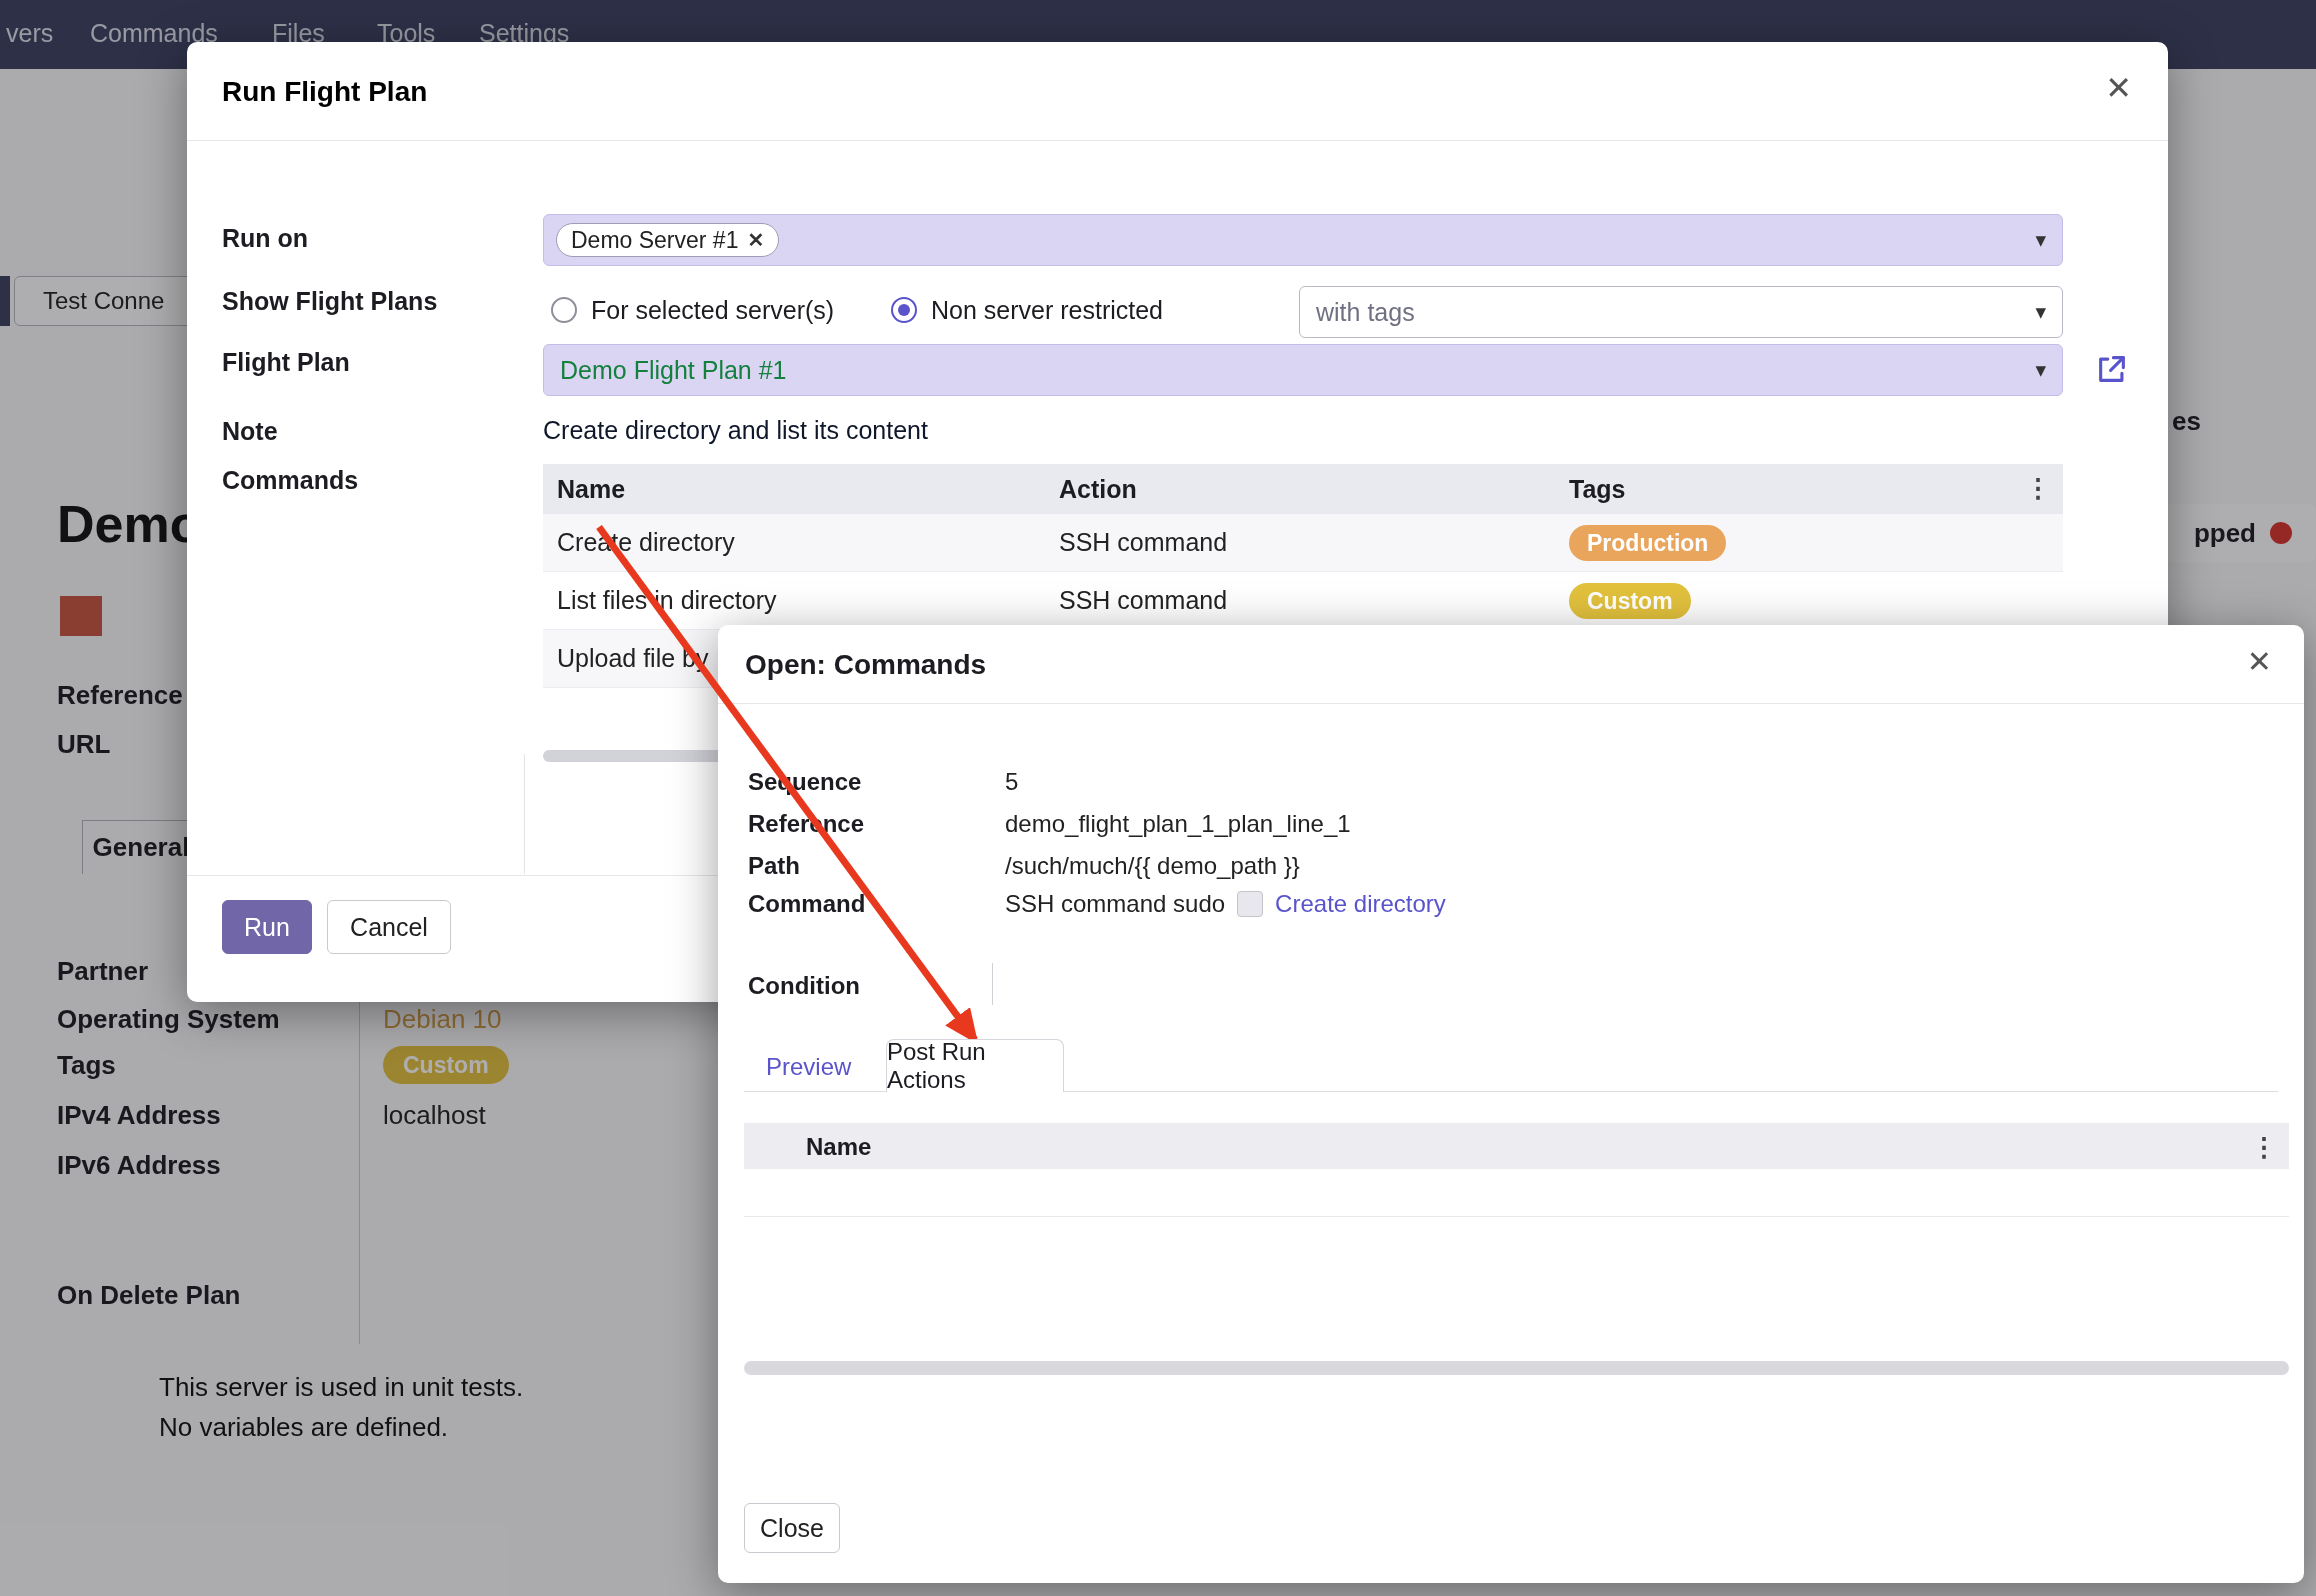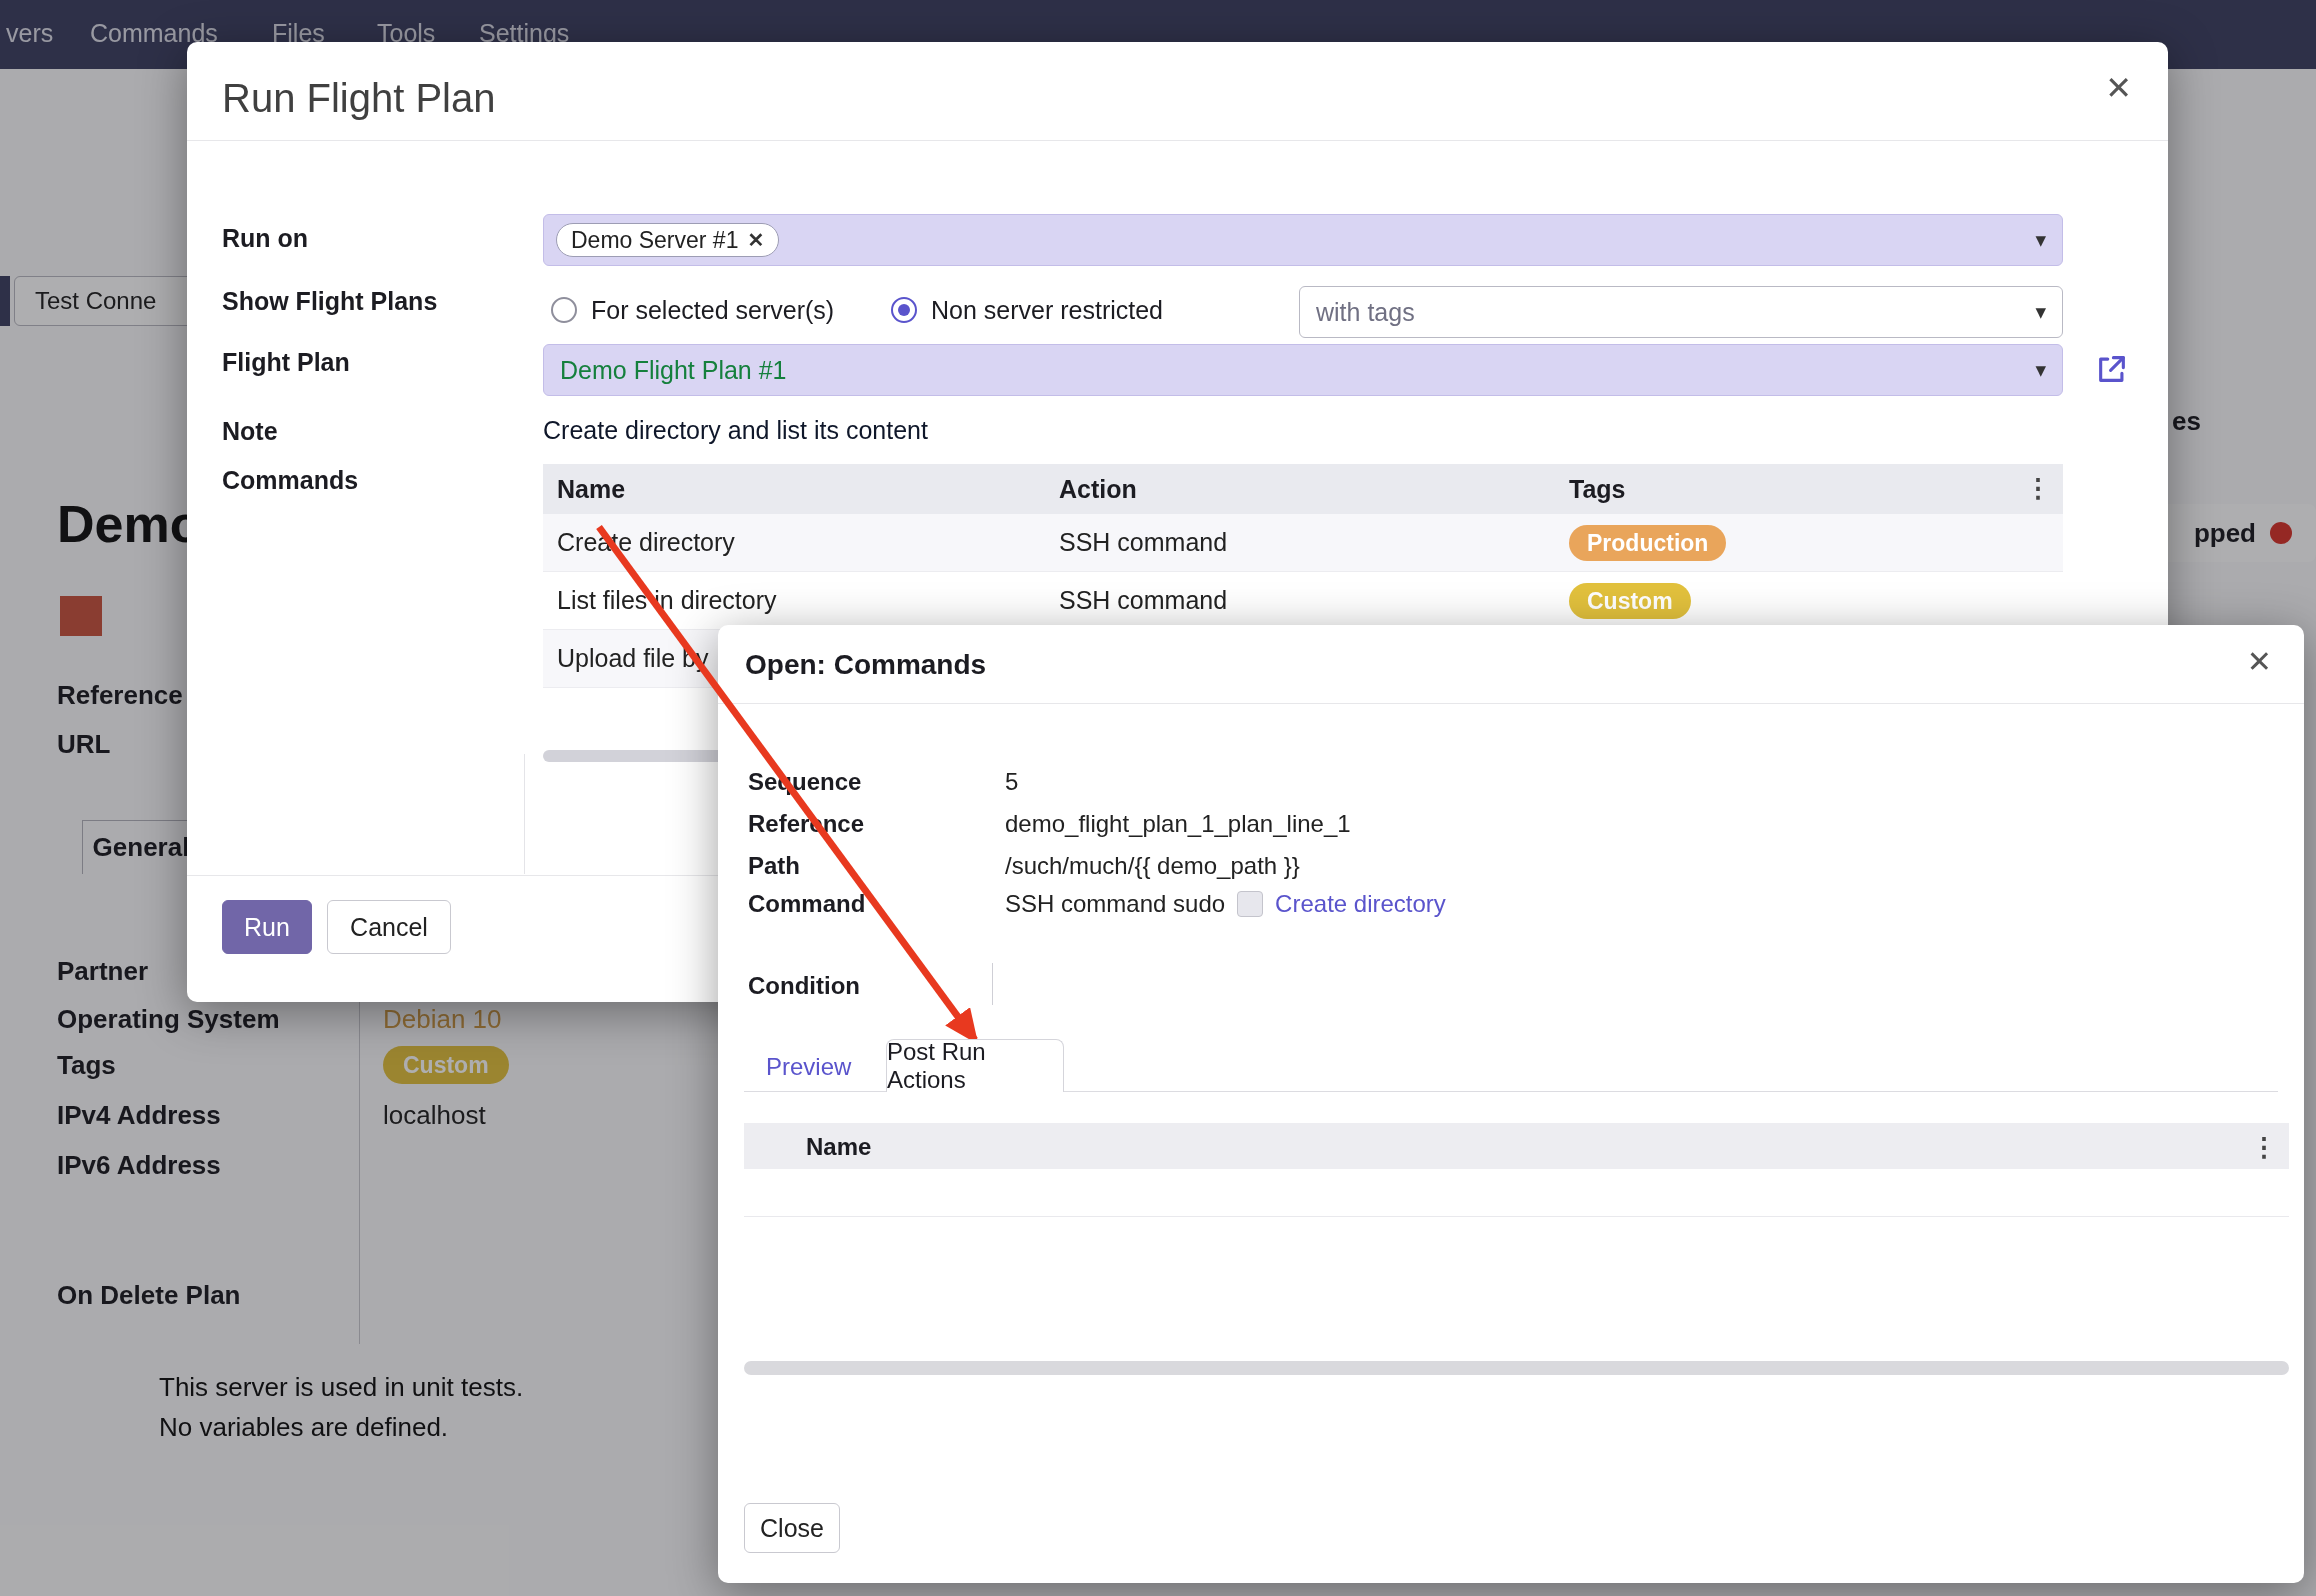--- a/index.html
+++ b/index.html
@@ -7,21 +7,21 @@
   #screen{position:relative;width:2316px;height:1596px;overflow:hidden;
           background:#fbfbfc;font-family:"Liberation Sans",sans-serif;color:#222}
   .abs{position:absolute}
 
   
   .topbar{position:absolute;left:0;top:0;width:2316px;height:69px;background:var(--c-topbar,#3e4162)}
   .tbi{position:absolute;top:19px;font-size:25px;color:#dfe0ea;white-space:nowrap;cursor:pointer}
   .tb1{left:6px}.tb2{left:90px}.tb3{left:272px}.tb4{left:377px}.tb5{left:479px}
   .edge-sliver{left:0;top:276px;width:10px;height:50px;background:#3e4162}
   .btn-test{left:14px;top:276px;width:212px;height:50px;background:#fff;border:1px solid #b9b9c2;
-            border-radius:6px;font-size:24px;color:#222;text-align:left;padding-left:20px;
+            border-radius:6px;font-size:24px;color:#222;text-align:left;padding-left:28px;
             font-family:"Liberation Sans",sans-serif;white-space:nowrap;overflow:hidden}
   .bg-heading{left:57px;top:494px;font-size:52px;font-weight:700;color:#111;white-space:nowrap}
   .bg-swatch{left:60px;top:596px;width:42px;height:40px;background:var(--c-swatch,#c9543f)}
   .bg-lbl{font-size:26px;font-weight:700;color:#1c1c22;white-space:nowrap}
   .l-ref{left:57px;top:680px}.l-url{left:57px;top:729px}
   .bg-tab{left:82px;top:820px;width:118px;height:54px;border:1px solid #b3b3bc;border-bottom:none;
           display:flex;align-items:center;justify-content:center;font-size:26px;font-weight:600;color:#1c1c22;cursor:pointer}
   .l-partner{left:57px;top:956px}.l-os{left:57px;top:1004px}.l-tags{left:57px;top:1050px}
   .l-ip4{left:57px;top:1100px}.l-ip6{left:57px;top:1150px}.l-ondel{left:57px;top:1280px}
   .v-os{left:383px;top:1004px;font-size:26px;color:var(--c-debian,#cf9a45);cursor:pointer}
@@ -35,21 +35,21 @@
   .status-box{left:2094px;top:504px;width:222px;height:58px;background:#fff;border-radius:8px;
               display:flex;align-items:center;justify-content:flex-end;gap:14px;padding-right:24px}
   .status-box span.txt{font-size:26px;font-weight:700;color:#1c1c22}
   .status-dot{width:22px;height:22px;border-radius:50%;background:var(--c-status-red,#d9342b)}
 
   .backdrop{left:0;top:0;width:2316px;height:1596px;background:rgba(18,18,24,.34)}
 
   
   .modal{background:#fff;border-radius:10px;box-shadow:0 10px 48px rgba(0,0,0,.38)}
   .modal-run{left:187px;top:42px;width:1981px;height:960px}
-  .mr-title{left:35px;top:34px;font-size:40px;font-weight:400;color:#404040}
+  .mr-title{left:35px;top:34px;font-size:28px;font-weight:700;color:#000000}
   .m-close{font-size:32px;color:#555;cursor:pointer;line-height:1}
   .mr-close{right:36px;top:30px}
   .hline{height:1px;background:#e7e7ea;left:0;width:100%}
   .mr-div1{top:98px}
   .mr-lbl{left:35px;font-size:25px;font-weight:700;color:#1c1c22;white-space:nowrap}
   .mr-l1{top:182px}.mr-l2{top:245px}.mr-l3{top:306px}.mr-l4{top:375px}.mr-l5{top:424px}
   .fld-lav{left:356px;width:1520px;height:52px;background:var(--c-lavender,#d9d5f3);
            border:1px solid var(--c-lavender-border,#c3bde8);border-radius:6px}
   .mr-runon{top:172px}
   .chip{position:absolute;left:12px;top:8px;height:34px;border-radius:17px;background:#fff;

